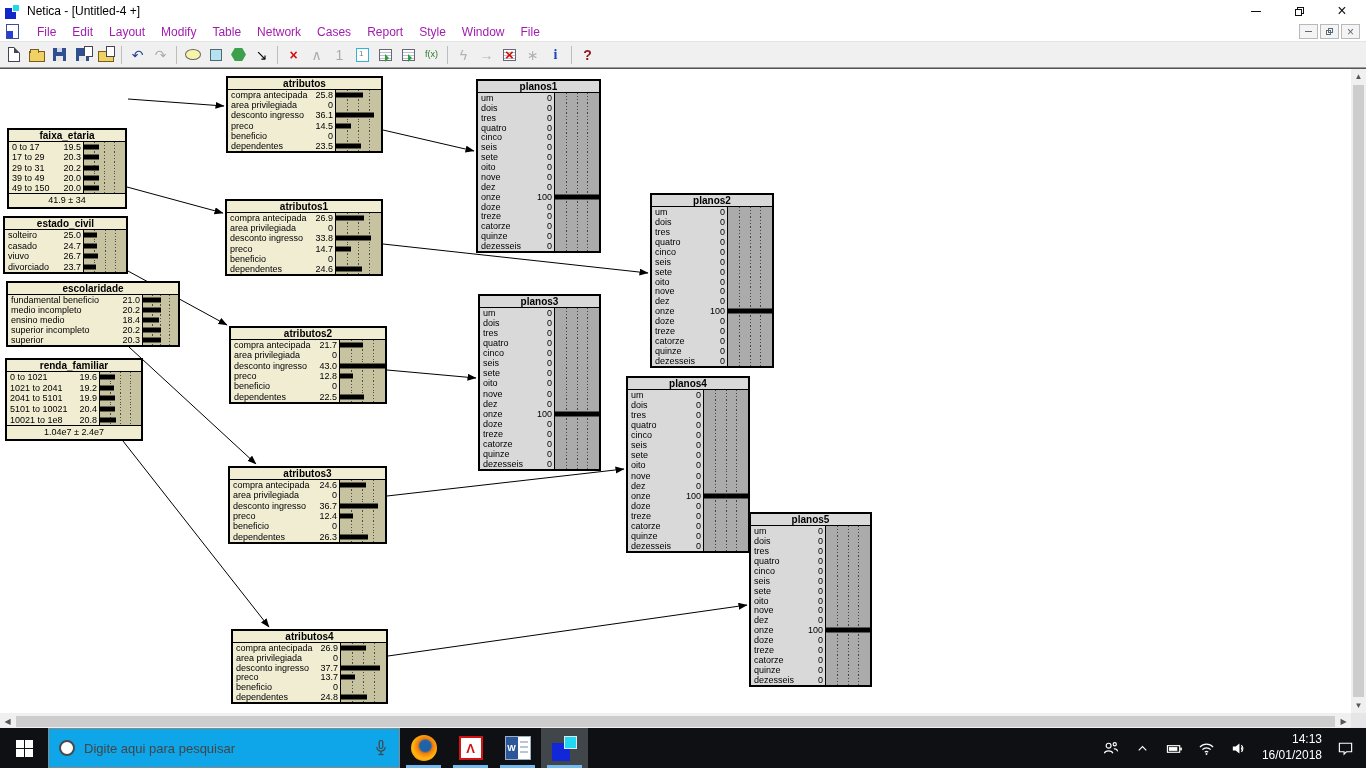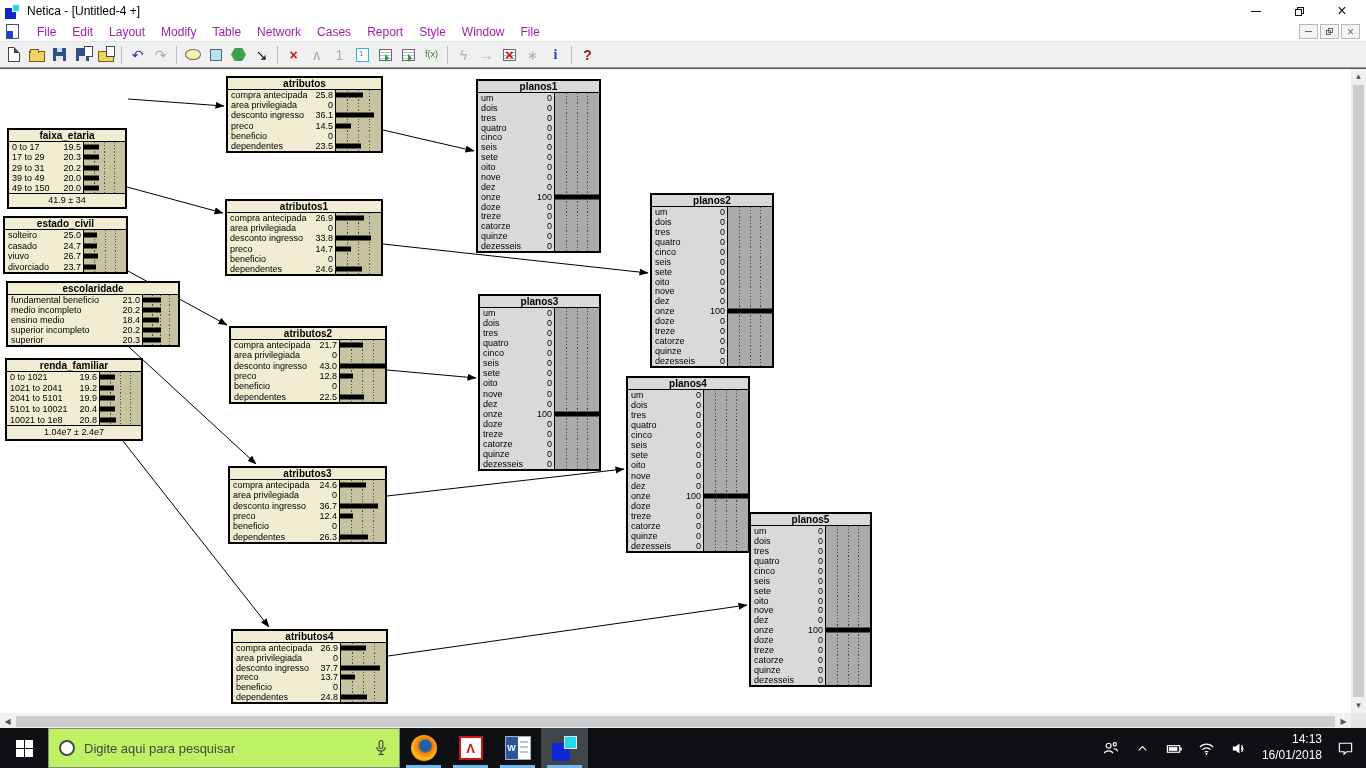--- a/index.html
+++ b/index.html
@@ -104,21 +104,21 @@
              display:flex; align-items:center; }
   #scroll-corner { position:absolute; right:0; top:644px; width:15px; height:16px; background:#e6e6e6; }
   .sb-arrow { color:#555; font-size:8px; width:15px; height:15px; display:flex; align-items:center; justify-content:center; }
   #vthumb { width:11px; flex:1; margin:1px 0; background:#cdcdcd; }
   #hthumb { height:11px; flex:1; margin:0 1px; background:#cdcdcd; }
 
   
   #taskbar { position:absolute; left:0; top:728px; width:1366px; height:40px; background:#0e1013;
              display:flex; align-items:stretch; }
   #start-btn { width:48px; display:flex; align-items:center; justify-content:center; }
-  #search-box { width:352px; background:#bef264; border:1px solid #888; display:flex; align-items:center; }
+  #search-box { width:352px; background:#0ea5e9; border:1px solid #888; display:flex; align-items:center; }
   #search-box .ring { width:16px; height:16px; border:2px solid #4a4a4a; border-radius:50%; margin:0 9px 0 10px; background:#fff; }
   #search-text { font-size:13px; color:#454545; flex:1; }
   #taskbar-apps { display:flex; }
   .tb-app { width:47px; display:flex; align-items:center; justify-content:center; position:relative; }
   .tb-app:after { content:""; position:absolute; left:6px; right:6px; bottom:0; height:3px; background:#76b9ed; }
   .tb-app.active { background:#41464b; }
   .icon-firefox { width:26px; height:26px; border-radius:50%;
       background: radial-gradient(circle at 55% 42%, #1e63a8 0 26%, #f47a0e 36%, #ffb90f 62%, #e8590c 100%); }
   .icon-acrobat { position:relative; width:24px; height:24px; background:#fff; border:2px solid #d51212;
       display:flex; align-items:center; justify-content:center; color:#d51212; font-weight:bold; font-size:13px; }

